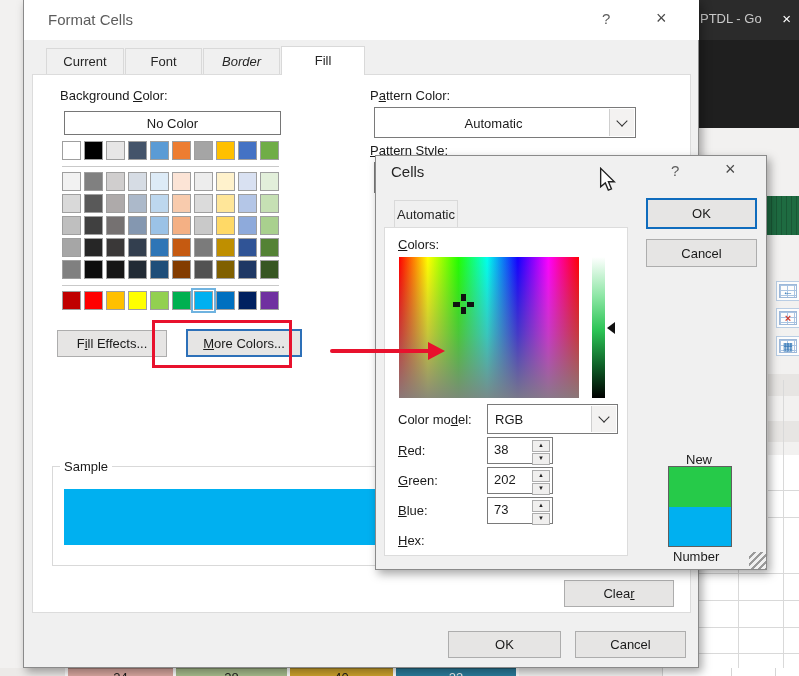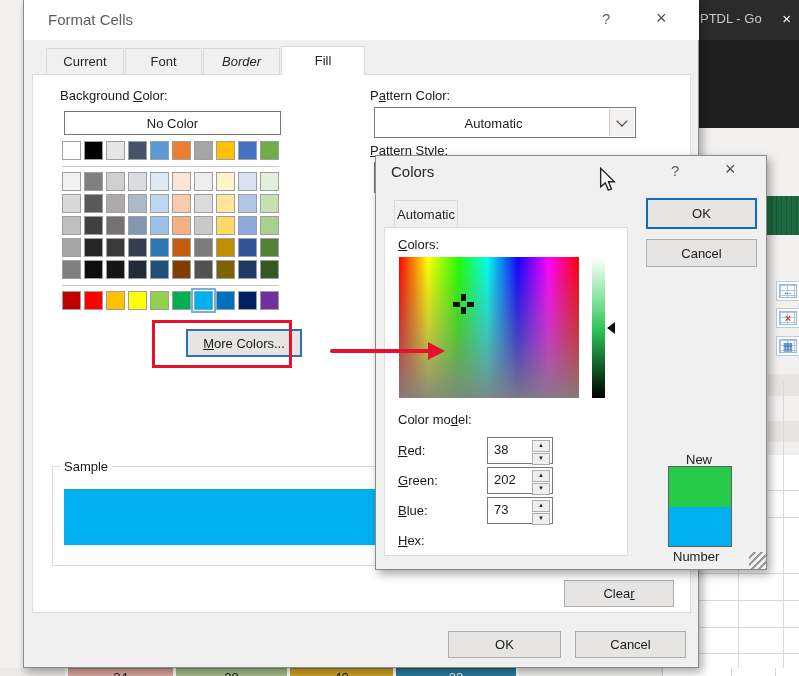--- a/index.html
+++ b/index.html
@@ -243,20 +243,21 @@
         <div class="swatch" style="background: rgb(255, 192, 0);"></div>
         <div class="swatch" style="background: rgb(255, 255, 0);"></div>
         <div class="swatch" style="background: rgb(146, 208, 80);"></div>
         <div class="swatch" style="background: rgb(0, 176, 80);"></div>
         <div class="swatch selected" style="background: rgb(0, 176, 240);"></div>
         <div class="swatch" style="background: rgb(0, 112, 192);"></div>
         <div class="swatch" style="background: rgb(0, 32, 96);"></div>
         <div class="swatch" style="background: rgb(112, 48, 160);"></div>
       </div>
 
+    <div class="abs btn" style="left:33px;top:330px;width:110px;height:27px;">F<u>i</u>ll Effects...</div>
     <div class="abs btn focus-ring" style="left:162px;top:329px;width:116px;height:28px;"><u>M</u>ore Colors...</div>
 
     <span class="abs label" style="left:346px;top:88px;">P<u>a</u>ttern Color:</span>
     <div class="abs dd" style="left:350px;top:107px;width:262px;height:31px;">
       <span class="dd-text center">Automatic</span>
       <span class="dd-btn">
           <span class="chev"></span>
         </span>
     </div>
     <span class="abs label" style="left:346px;top:143px;"><u>P</u>attern Style:</span>
@@ -271,41 +272,47 @@
     <div class="abs" style="left: 40px; top: 489px; width: 601px; height: 56px; background: rgb(0, 176, 240);"></div>
 
     <div class="abs btn" style="left:540px;top:580px;width:110px;height:27px;">Clea<u>r</u></div>
     <div class="abs btn" style="left:424px;top:631px;width:113px;height:27px;">OK</div>
     <div class="abs btn" style="left:551px;top:631px;width:111px;height:27px;">Cancel</div>
   </div>
 
   <div class="abs anno-rect" style="left: 152px; top: 320px; width: 140px; height: 48px; z-index: 15; border-color: rgb(232, 17, 45);"></div>
 
   <div class="abs dialog" style="left:375px;top:155px;width:392px;height:415px;z-index:20;">
-    <span class="abs dlg-title" style="left:15px;top:7px;color:#262626;">Colors</span>
+    <span class="abs dlg-title" style="left:15px;top:7px;color:#262626;">Cells</span>
     <span class="abs win-help" style="left:295px;top:6px;">?</span>
     <span class="abs win-close" style="left:349px;top:4px;">×</span>
 
     <div class="abs tab" style="left:18px;top:44px;width:64px;height:27px;line-height:27px;">Automatic</div>
 
     <div class="abs page" style="left:8px;top:71px;width:244px;height:329px;"></div>
 
     <span class="abs label" style="left:22px;top:81px;"><u>C</u>olors:</span>
 
     <div class="abs hue-field" style="left:23px;top:101px;width:180px;height:141px;"></div>
 
     <div class="abs xhair" style="left:85px;top:138px;width:5px;height:7px;"></div>
     <div class="abs xhair" style="left:85px;top:151px;width:5px;height:7px;"></div>
     <div class="abs xhair" style="left:77px;top:146px;width:7px;height:5px;"></div>
     <div class="abs xhair" style="left:91px;top:146px;width:7px;height:5px;"></div>
 
     <div class="abs lum-bar" style="left:216px;top:101px;width:13px;height:141px;"></div>
     <div class="abs lum-arrow" style="left:231px;top:166px;"></div>
 
     <span class="abs label" style="left:22px;top:256px;">Color mo<u>d</u>el:</span>
+    <div class="abs dd" style="left:111px;top:248px;width:131px;height:30px;">
+      <span class="dd-text" style="left:7px;">RGB</span>
+      <span class="dd-btn">
+          <span class="chev"></span>
+        </span>
+    </div>
 
     <span class="abs label" style="left:22px;top:287px;"><u>R</u>ed:</span>
     <div class="abs spin" style="left:111px;top:281px;width:66px;height:27px;">
       <input value="38" style="">
       <span class="spin-btns">
         <span class="spin-btn" style="display:block;">▲</span>
         <span class="spin-btn" style="display:block;">▼</span>
       </span>
     </div>
     <span class="abs label" style="left:22px;top:317px;"><u>G</u>reen:</span>

